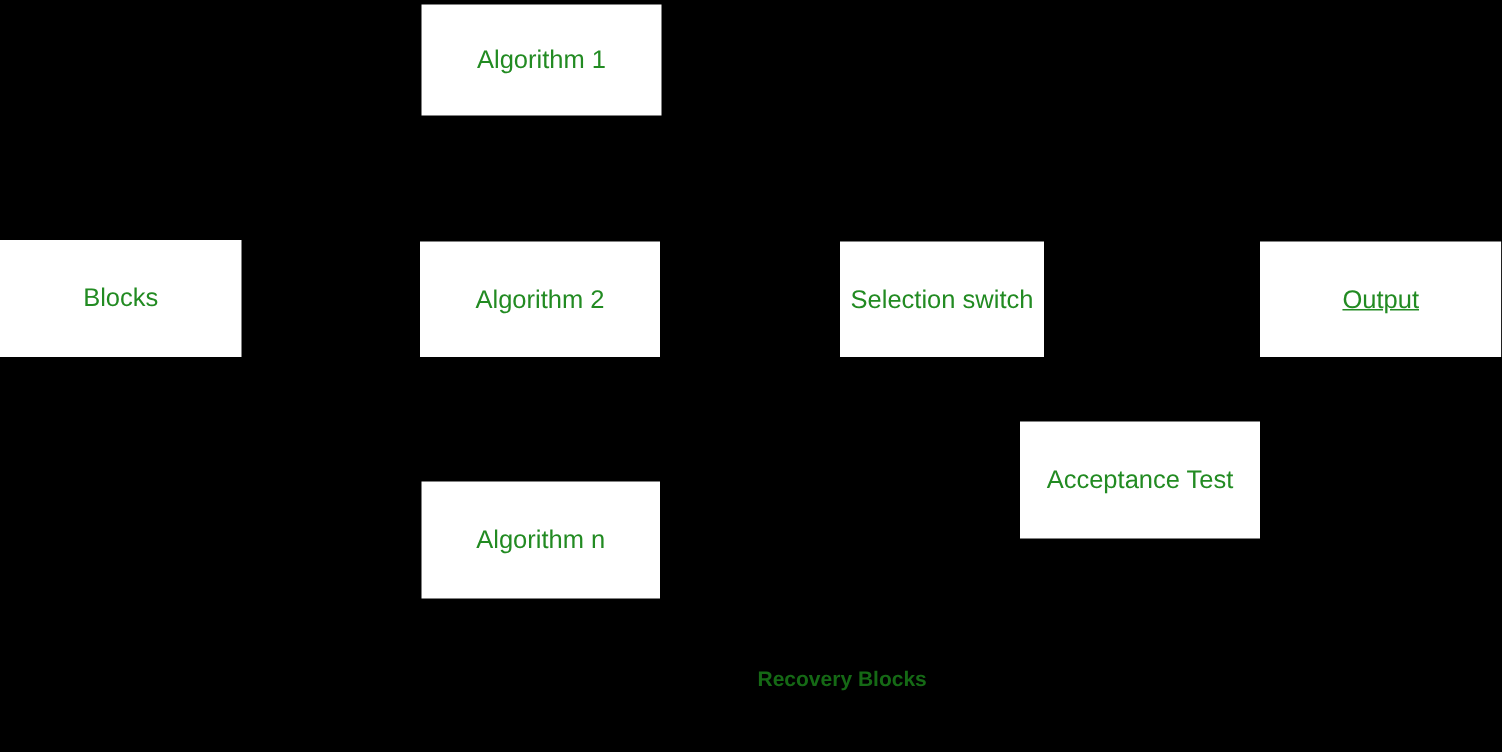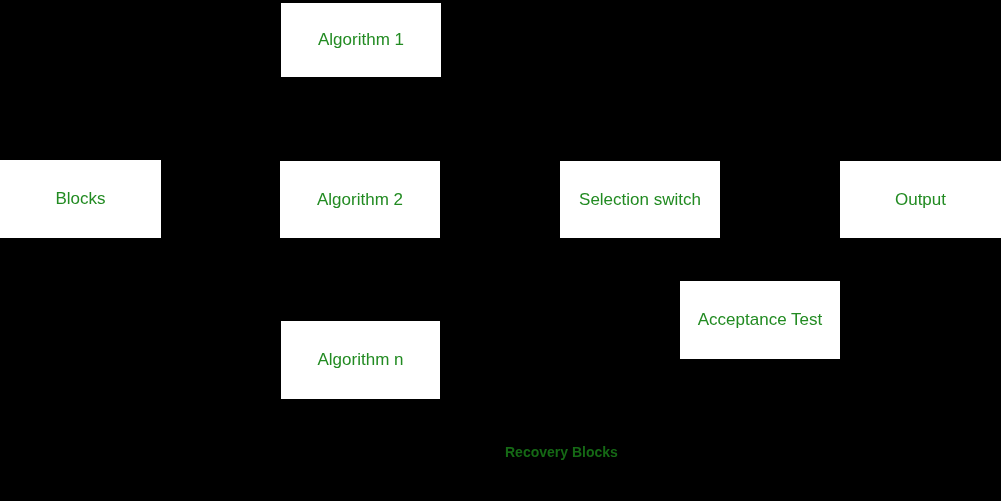--- a/index.html
+++ b/index.html
@@ -22,22 +22,22 @@
     font-size: 17px;
     display: flex;
     align-items: center;
     justify-content: center;
     text-align: center;
     white-space: nowrap;
   }
   .pos-alg1  { left: 281px; top: 3px;   width: 160px; height: 74px; }
   .pos-input { left: 0px;   top: 160px; width: 161px; height: 78px; }
   .pos-alg2  { left: 280px; top: 161px; width: 160px; height: 77px; text-align: center; }
-  .pos-sel   { left: 560px; top: 161px; width: 160px; height: 77px; }
-  .pos-out   { left: 840px; top: 161px; width: 161px; height: 77px; }
+  .pos-sel   { left: 560px; top: 161px; width: 136px; height: 77px; }
+  .pos-out   { left: 840px; top: 161px; width: 161px; height: 77px; text-decoration: underline; }
   .pos-acc   { left: 680px; top: 281px; width: 160px; height: 78px; }
   .pos-algn  { left: 281px; top: 321px; width: 159px; height: 78px; }
   .caption {
     position: absolute;
     left: 505px;
     top: 444px;
     color: #156915;
     font-size: 14px;
     font-weight: bold;
     white-space: nowrap;

